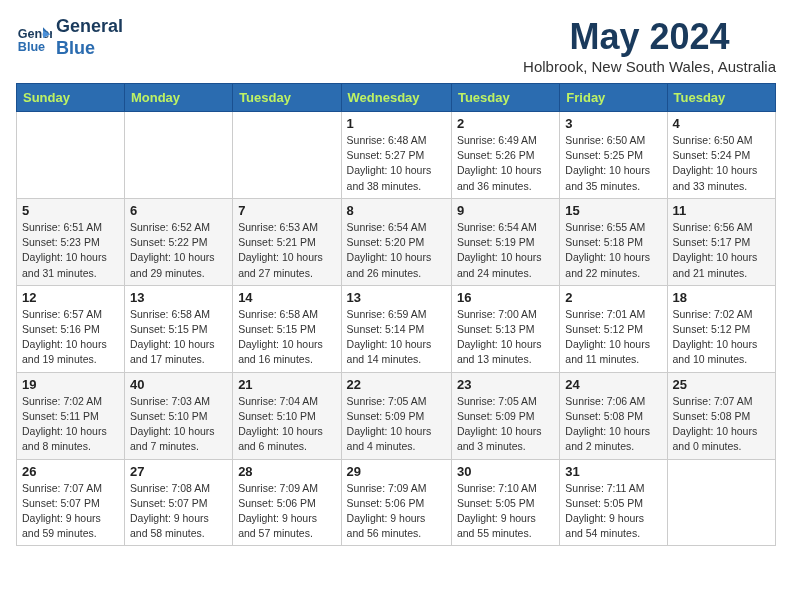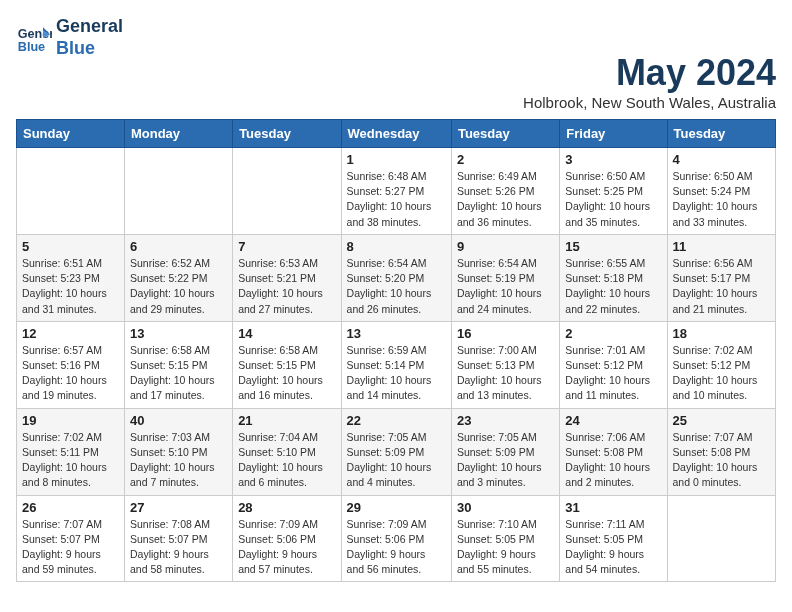--- a/index.html
+++ b/index.html
@@ -26,40 +26,39 @@
       font-weight: bold;
       color: #1a3a5c;
       line-height: 1.2;
     }
     .logo-blue { color: #2b6cb0; }
     .logo-icon {
       width: 36px;
       height: 36px;
     }
     .title-block {
-      text-align: right;
-      margin-top: 36px;
+      text-align: center;
     }
     .month-title {
       font-size: 36px;
       font-weight: bold;
       color: #1a3a5c;
     }
     .location {
       font-size: 15px;
       color: #333;
     }
     table {
       width: 100%;
       border-collapse: collapse;
       font-size: 11px;
     }
     thead tr th {
       background: #2b6cb0;
-      color: #ffffff;
+      color: #bef264;
       text-align: left;
       padding: 6px 6px;
       font-size: 13px;
       font-weight: bold;
       border: 1px solid #1a5090;
     }
     tbody tr td {
       border: 1px solid #ccc;
       vertical-align: top;
       padding: 4px 5px;

